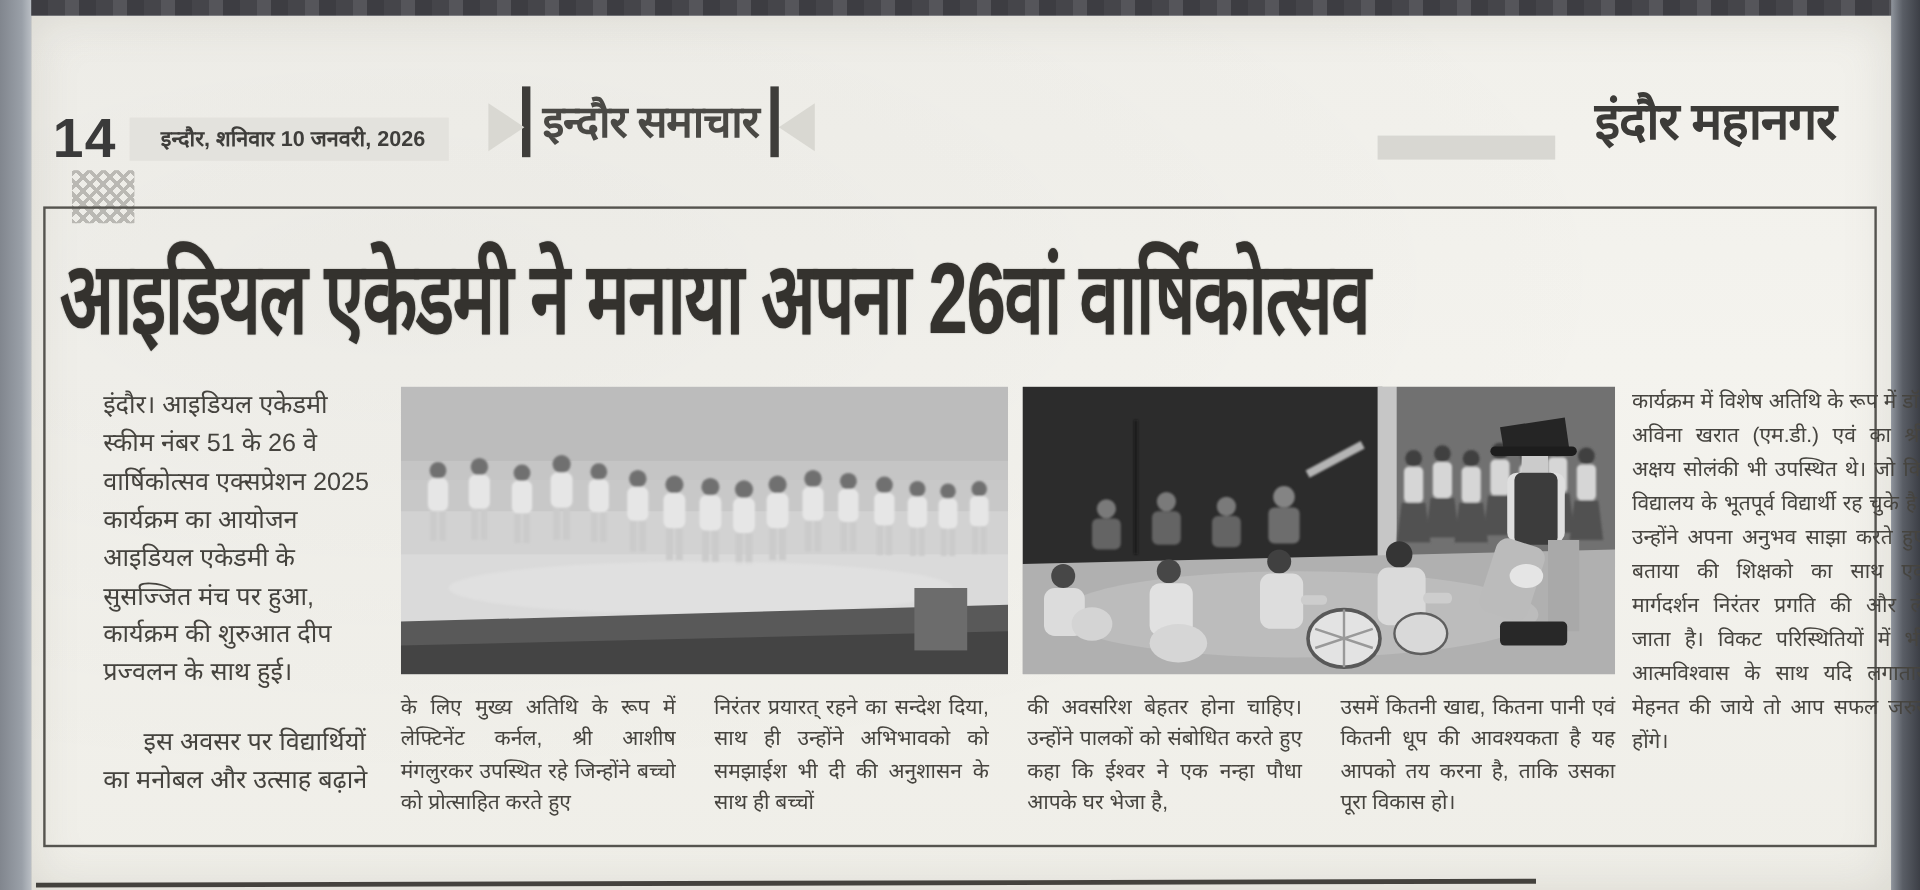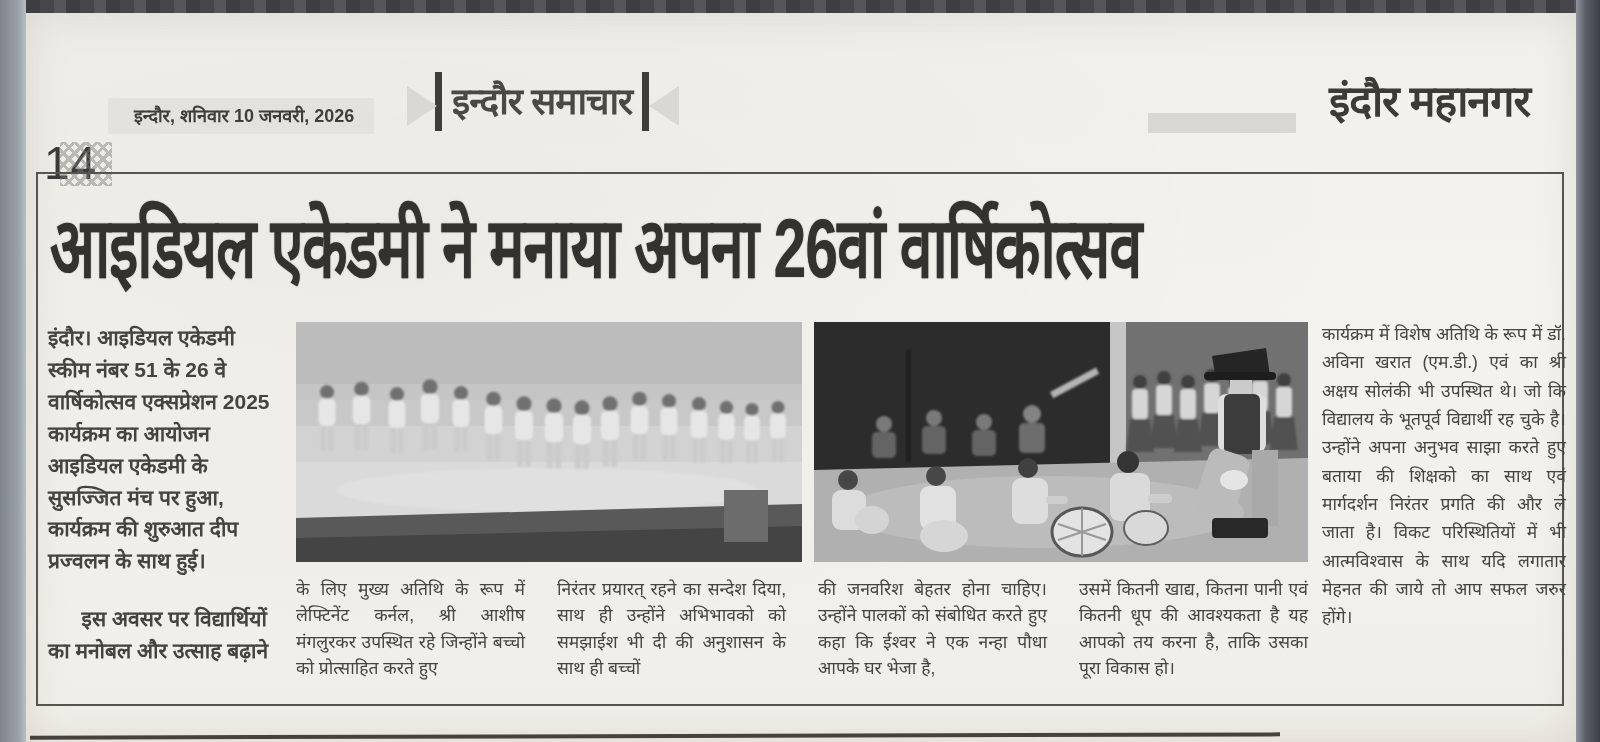--- a/index.html
+++ b/index.html
@@ -19,22 +19,22 @@
     position:absolute;left:26px;top:13px;right:24px;bottom:0;
     background:
       radial-gradient(ellipse at 20% 30%,rgba(0,0,0,0.03),transparent 60%),
       linear-gradient(180deg,#f1f0eb 0%,#f4f3ee 40%,#efeee8 100%);
     box-shadow:inset 0 0 40px rgba(120,115,100,0.18);
   }
   .scan-bottom-line{position:absolute;left:30px;top:734px;width:1250px;height:4px;
     background:#44423d;transform:rotate(-0.15deg);}
 
   
-  .page-number{position:absolute;left:44px;top:88px;font-size:46px;font-weight:400;
-    color:#3a3a3a;letter-spacing:1px;margin-top:48px;}
+  .page-number{position:absolute;left:44px;top:88px;font-size:46px;font-weight:700;
+    color:#3a3a3a;letter-spacing:1px;}
   .crosshatch{position:absolute;left:60px;top:142px;width:52px;height:44px;opacity:.45;
     background:
       repeating-linear-gradient(45deg,#7d7b76 0 3px,transparent 3px 8px),
       repeating-linear-gradient(-45deg,#7d7b76 0 3px,transparent 3px 8px);}
   .date-strip{position:absolute;left:108px;top:98px;background:#e3e2dd;
     padding:5px 20px 7px 26px;font-size:18px;font-weight:700;color:#3f3e3b;}
   .section-title-wrap{position:absolute;left:435px;top:72px;}
   .section-title{display:inline-block;font-size:37px;font-weight:700;color:#4a4945;
     border-left:7px solid #3e3d3a;border-right:7px solid #3e3d3a;padding:2px 10px 6px 10px;
     letter-spacing:-1px;}
@@ -47,21 +47,21 @@
     color:#3c3b38;letter-spacing:-1px;}
 
   
   .article-box{position:absolute;left:36px;top:172px;width:1524px;height:530px;
     border:2px solid #55544f;background:transparent;}
   .headline{margin:14px 6px 0 12px;font-size:59px;font-weight:700;color:#34322e;
     white-space:nowrap;letter-spacing:-1px;transform:scaleY(1.42);transform-origin:top left;
     text-shadow:0 0 1px rgba(40,40,35,.6);}
   .article-body{display:flex;gap:14px;margin:54px 8px 0 10px;}
   .col-first{width:234px;flex:none;font-size:21px;line-height:1.52;color:#45433e;
-    font-weight:700;}
+    font-weight:400;margin-left:38px;}
   .col-first p{margin:0 0 26px 0;}
   .col-first p.indent{ text-indent:1.6em; }
   .middle{width:1012px;flex:none;display:flex;flex-direction:column;}
   .photos-row{display:flex;gap:12px;height:240px;}
   .photo{flex:none;overflow:hidden;}
   .photo svg{display:block;filter:grayscale(1) contrast(.92) brightness(1.04);}
   .cols-row{display:flex;gap:32px;margin-top:14px;}
   .body-col{flex:1 1 0;font-size:17.5px;line-height:1.5;color:#46443f;
     text-align:justify;font-weight:500;}
   .col-last{width:244px;flex:none;font-size:17.5px;line-height:1.62;color:#46443f;
@@ -243,21 +243,21 @@
                 <path d="M244 202 L292 218 M244 218 L292 202 M268 186 L268 234" stroke="#9a958a" stroke-width="2" fill="none"></path>
                 <ellipse cx="332" cy="206" rx="22" ry="17" fill="#dcd8cc" stroke="#5c584f" stroke-width="2"></ellipse>
               </g>
             </svg>
           </div>
         </div>
 
         <div class="cols-row">
           <div class="body-col">के लिए मुख्य अतिथि के रूप में लेफ्टिनेंट कर्नल, श्री आशीष मंगलुरकर उपस्थित रहे जिन्होंने बच्चो को प्रोत्साहित करते हुए</div>
           <div class="body-col">निरंतर प्रयारत् रहने का सन्देश दिया, साथ ही उन्होंने अभिभावको को समझाईश भी दी की अनुशासन के साथ ही बच्चों</div>
-          <div class="body-col">की जनवरिश बेहतर होना चाहिए। उन्होंने पालकों को संबोधित करते हुए कहा कि ईश्वर ने एक नन्हा पौधा आपके घर भेजा है,</div>
+          <div class="body-col">की अवसरिश बेहतर होना चाहिए। उन्होंने पालकों को संबोधित करते हुए कहा कि ईश्वर ने एक नन्हा पौधा आपके घर भेजा है,</div>
           <div class="body-col">उसमें कितनी खाद्य, कितना पानी एवं कितनी धूप की आवश्यकता है यह आपको तय करना है, ताकि उसका पूरा विकास हो।</div>
         </div>
       </div>
 
       <div class="col-last">कार्यक्रम में विशेष अतिथि के रूप में डॉ. अविना खरात (एम.डी.) एवं का श्री अक्षय सोलंकी भी उपस्थित थे। जो कि विद्यालय के भूतपूर्व विद्यार्थी रह चुके है। उन्होंने अपना अनुभव साझा करते हुए बताया की शिक्षको का साथ एवं मार्गदर्शन निरंतर प्रगति की और ले जाता है। विकट परिस्थितियों में भी आत्मविश्वास के साथ यदि लगातार मेहनत की जाये तो आप सफल जरुर होंगे।</div>
     </div>
   </div>
 
   <div class="scan-bottom-line"></div>
 </div>

